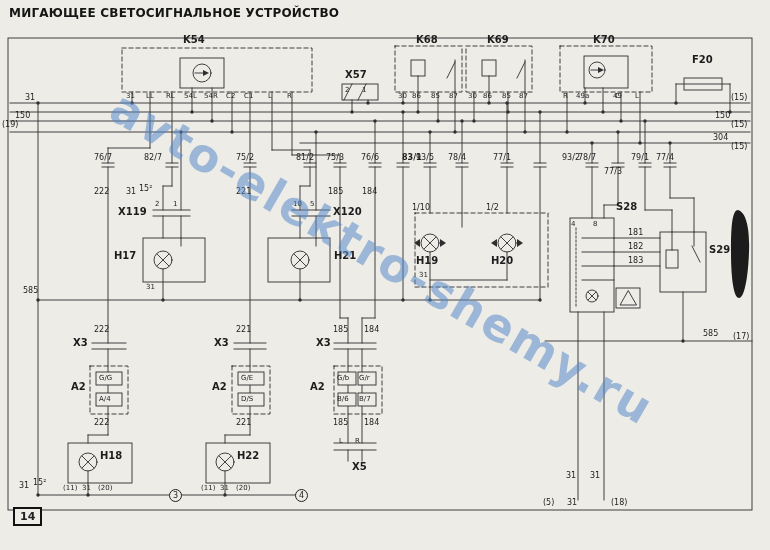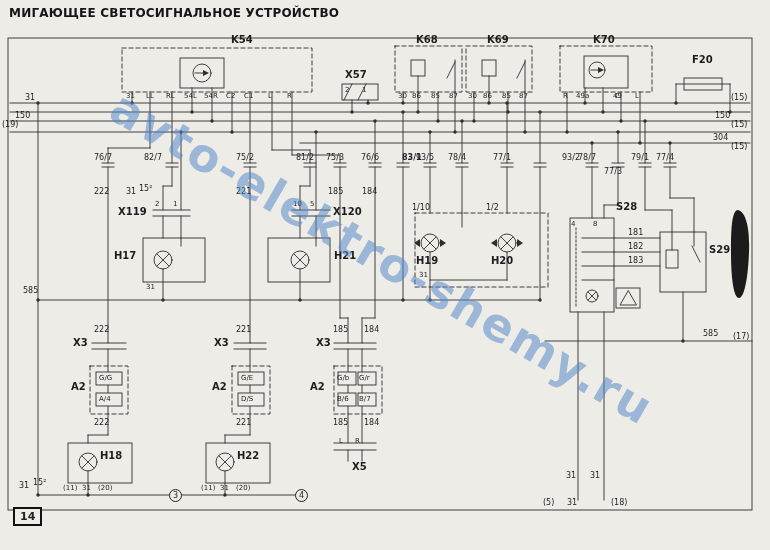--- a/index.html
+++ b/index.html
@@ -210,21 +210,21 @@
       <polygon points="598,67 604,70 598,73"></polygon>
       <polygon points="420,239 414,243 420,247"></polygon>
       <polygon points="440,239 446,243 440,247"></polygon>
       <polygon points="497,239 491,243 497,247"></polygon>
       <polygon points="517,239 523,243 517,247"></polygon>
     </g>
     <path d="M738 210 C746 212 750 228 749 252 C748 280 744 298 739 298 C734 298 731 280 731 252 C731 228 732 210 738 210 Z" fill="#1c1c1c" stroke="none"></path>
   </svg>
 
   <div class="labels" id="label-layer">
-      <span class="comp" style="left: 183px; top: 35px; margin-left: 48px;">K54</span>
+      <span class="comp" style="left: 183px; top: 35px;">K54</span>
       <span class="comp" style="left: 345px; top: 70px;">X57</span>
       <span class="comp" style="left: 416px; top: 35px;">K68</span>
       <span class="comp" style="left: 487px; top: 35px;">K69</span>
       <span class="comp" style="left: 593px; top: 35px;">K70</span>
       <span class="comp" style="left: 692px; top: 55px;">F20</span>
       <span class="pin" style="left: 126px; top: 93px;">31</span>
       <span class="pin" style="left: 146px; top: 93px;">LL</span>
       <span class="pin" style="left: 166px; top: 93px;">RL</span>
       <span class="pin" style="left: 184px; top: 93px;">54L</span>
       <span class="pin" style="left: 204px; top: 93px;">54R</span>

